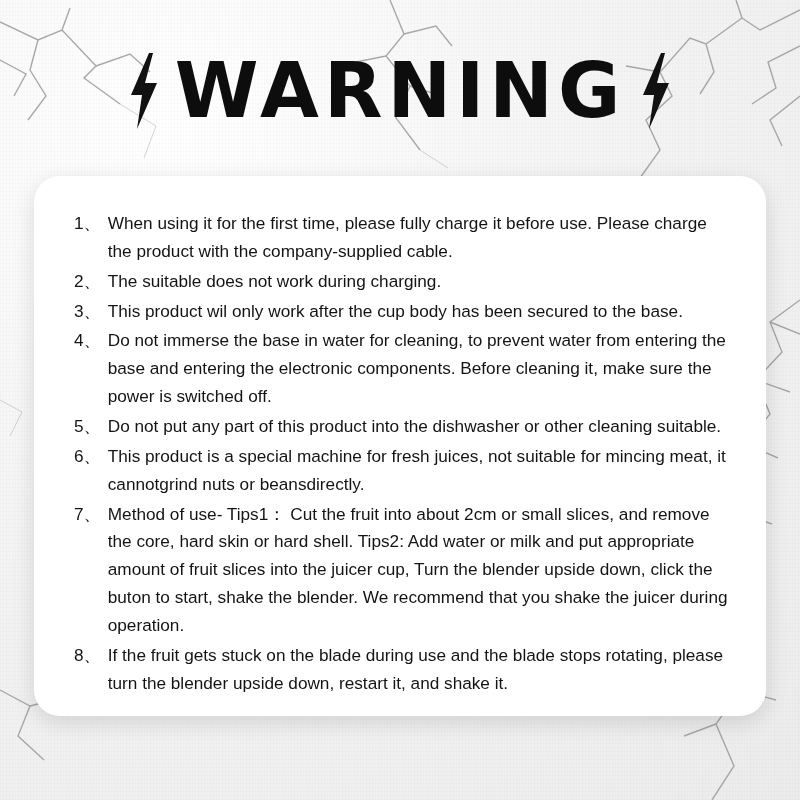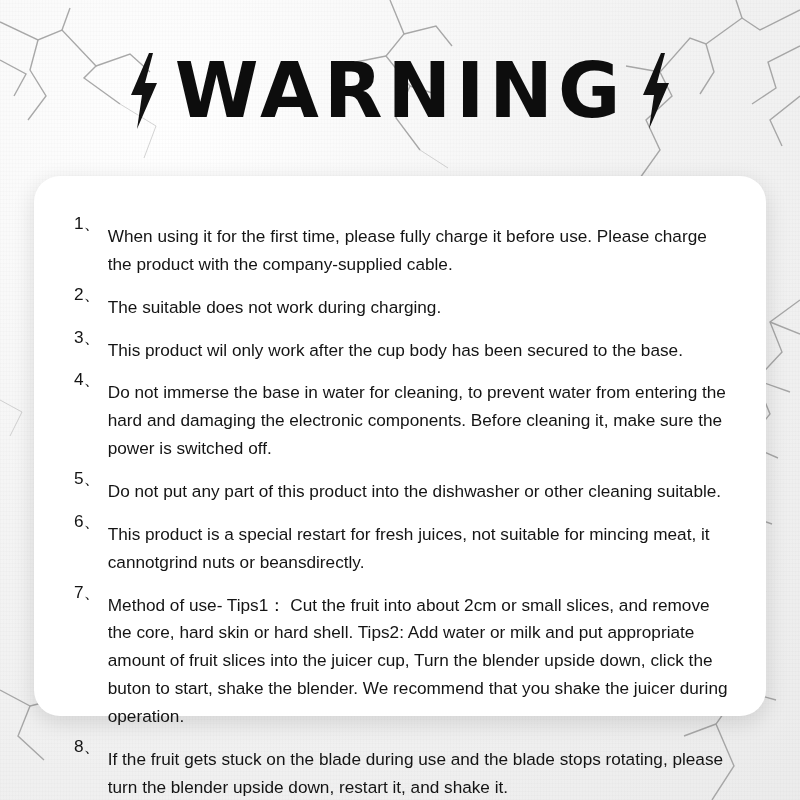--- a/index.html
+++ b/index.html
@@ -95,21 +95,20 @@
     line-height: 1.62;
     margin-bottom: 2px;
   }
   .num {
     flex: 0 0 auto;
     white-space: nowrap;
     padding-right: 7px;
   }
   .text {
     flex: 1 1 auto;
-    margin-top: 13px;
   }
 </style>
 </head>
 <body>
 
 <div class="page">
 
   <div class="texture"></div>
 
   <div class="cracks">
@@ -180,29 +179,29 @@
       <li class="item">
         <span class="num">2、</span>
         <span class="text">The suitable does not work during charging.</span>
       </li>
       <li class="item">
         <span class="num">3、</span>
         <span class="text">This product wil only work after the cup body has been secured to the base.</span>
       </li>
       <li class="item">
         <span class="num">4、</span>
-        <span class="text">Do not immerse the base in water for cleaning, to prevent water from entering the hard and damaging the electronic components. Before cleaning it, make sure the power is switched off.</span>
+        <span class="text">Do not immerse the base in water for cleaning, to prevent water from entering the base and entering the electronic components. Before cleaning it, make sure the power is switched off.</span>
       </li>
       <li class="item">
         <span class="num">5、</span>
         <span class="text">Do not put any part of this product into the dishwasher or other cleaning suitable.</span>
       </li>
       <li class="item">
         <span class="num">6、</span>
-        <span class="text">This product is a special restart for fresh juices, not suitable for mincing meat, it cannotgrind nuts or beansdirectly.</span>
+        <span class="text">This product is a special machine for fresh juices, not suitable for mincing meat, it cannotgrind nuts or beansdirectly.</span>
       </li>
       <li class="item">
         <span class="num">7、</span>
         <span class="text">Method of use- Tips1： Cut the fruit into about 2cm or small slices, and remove the core, hard skin or hard shell. Tips2: Add water or milk and put appropriate amount of fruit slices into the juicer cup, Turn the blender upside down, click the buton to start, shake the blender. We recommend that you shake the juicer during operation.</span>
       </li>
       <li class="item">
         <span class="num">8、</span>
         <span class="text">If the fruit gets stuck on the blade during use and the blade stops rotating, please turn the blender upside down, restart it, and shake it.</span>
       </li>
     </ul>

